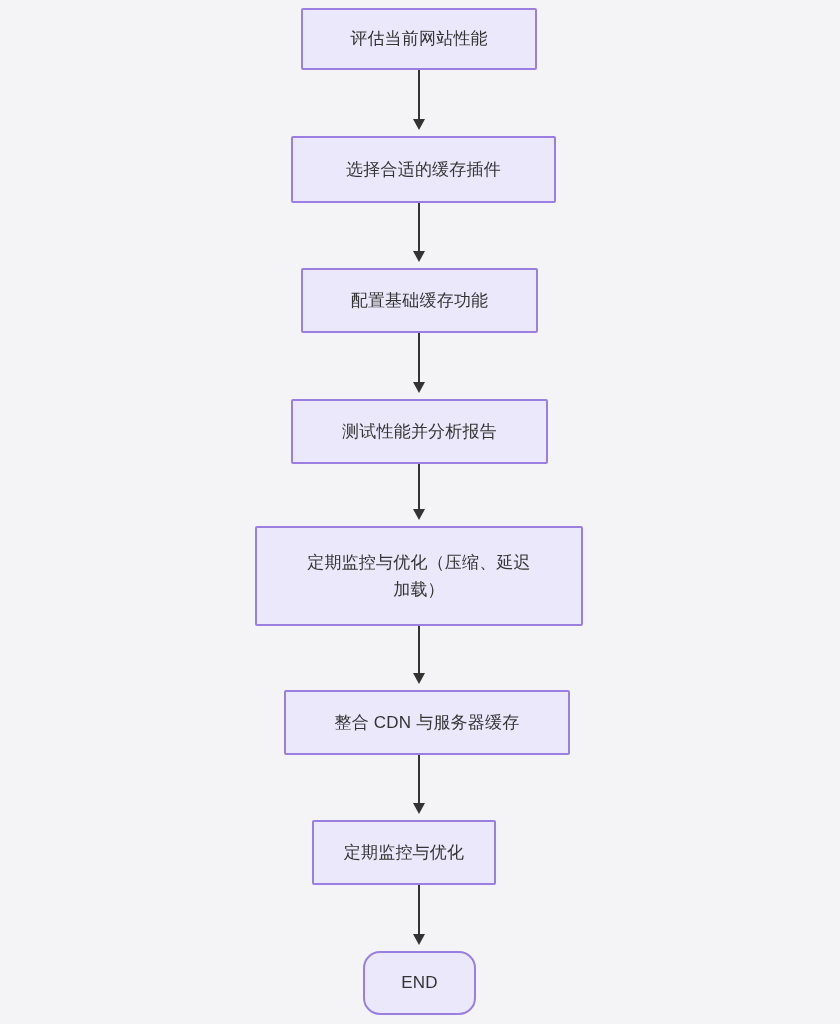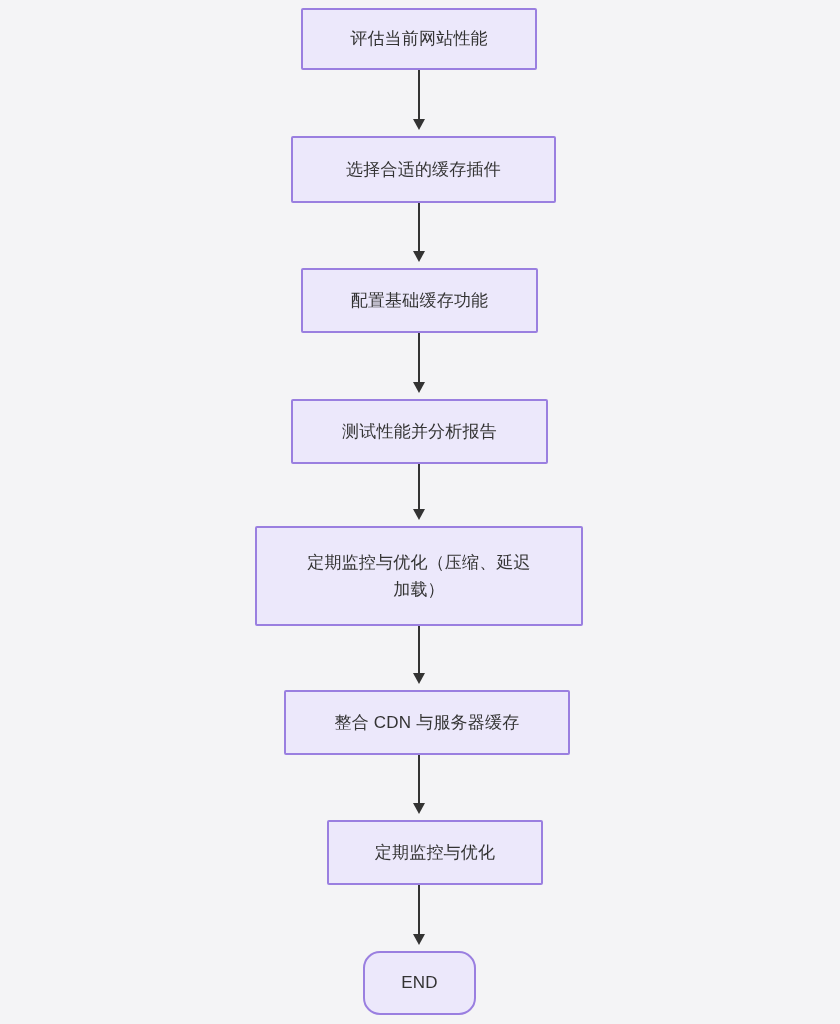--- a/index.html
+++ b/index.html
@@ -99,17 +99,17 @@
   </svg>
 
   <div id="nodes-group">
       <div class="node" style="left: 301px; top: 8px; width: 236px; height: 62px;"><span class="node-label">评估当前网站性能</span></div>
       <div class="node" style="left: 291px; top: 136px; width: 265px; height: 67px;"><span class="node-label">选择合适的缓存插件</span></div>
       <div class="node" style="left: 301px; top: 268px; width: 237px; height: 65px;"><span class="node-label">配置基础缓存功能</span></div>
       <div class="node" style="left: 291px; top: 399px; width: 257px; height: 65px;"><span class="node-label">测试性能并分析报告</span></div>
       <div class="node" style="left: 255px; top: 526px; width: 328px; height: 100px;"><span class="node-label">定期监控与优化（压缩、延迟
 加载）</span></div>
       <div class="node" style="left: 276px; top: 690px; width: 286px; height: 65px; margin-left: 8px;"><span class="node-label">整合 CDN 与服务器缓存</span></div>
-      <div class="node" style="left: 327px; top: 820px; width: 216px; height: 65px;"><span class="node-label">定期监控与优化</span></div>
+      <div class="node" style="left: 312px; top: 820px; width: 184px; height: 65px;"><span class="node-label">定期监控与优化</span></div>
       <div class="node" style="left: 363px; top: 951px; width: 113px; height: 64px; border-radius: 17px;"><span class="node-label">END</span></div>
     </div>
 
 </div>
 
 </body></html>

